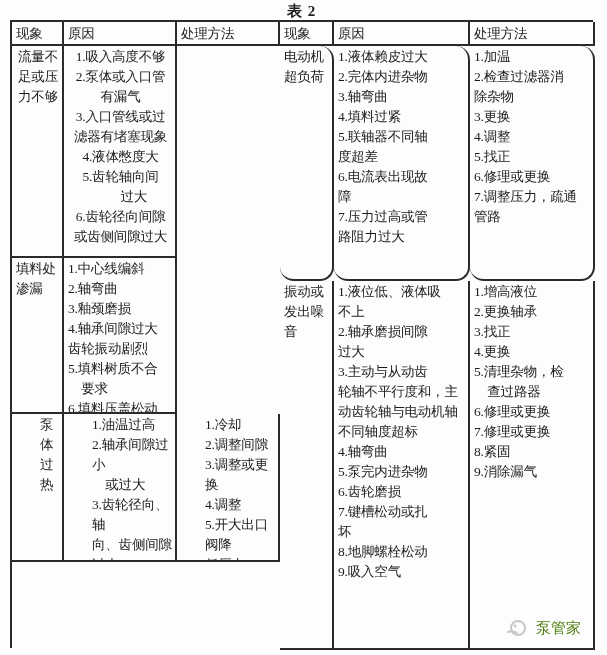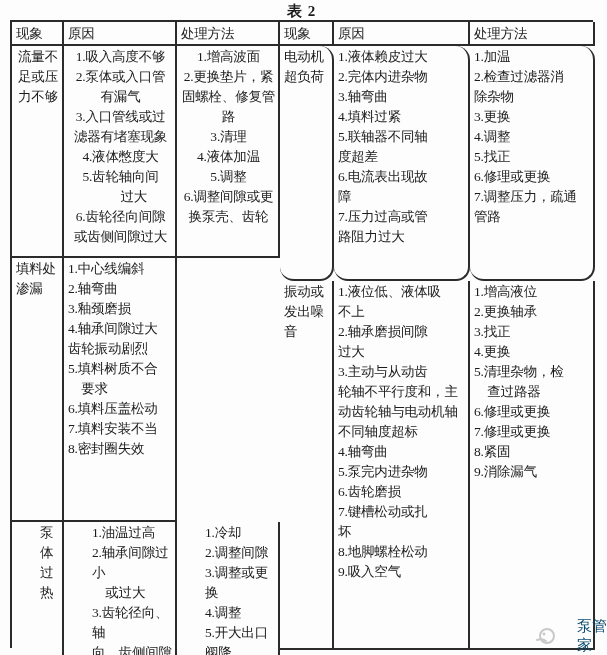--- a/index.html
+++ b/index.html
@@ -47,31 +47,31 @@
   
   .left .c1 { width: 52px; }
   .left .c2 { width: 113px; }
   .left .c3 { width: 103px; }
   
   .right .c1 { width: 54px; }
   .right .c2 { width: 136px; }
   .right .c3 { width: 125px; }
   
   .left .r1 .cell { height: 212px; text-align: center; }
-  .left .r2 .cell { height: 264px; }
-  .left .r3 .cell { height: 180px; padding-left: 28px; }
+  .left .r2 .cell { height: 156px; }
+  .left .r3 .cell { height: 148px; padding-left: 28px; }
   .right .r1 .cell { height: 235px; border-radius: 14px; }
   .right .r2 .cell { height: 369px; }
   .watermark {
     position: absolute;
-    left: 535px; top: 617px;
+    left: 506px; top: 617px;
     display: flex;
     align-items: center;
-    gap: 20px;
-    color: #0c4a6e;
+    gap: 8px;
+    color: #4d7c0f;
     font-size: 15px;
   }
   .wm-icon { width: 22px; height: 22px; }
 </style>
 </head>
 <body>
 
 <div class="page">
 
   <div class="doc-title">表 2</div>
@@ -91,29 +91,20 @@
         <div class="cell c2">1.吸入高度不够
 2.泵体或入口管
 有漏气
 3.入口管线或过
 滤器有堵塞现象
 4.液体憋度大
 5.齿轮轴向间
 　　过大
 6.齿轮径向间隙
 或齿侧间隙过大</div>
-        <div class="cell c3">1.增高波面
-2.更换垫片，紧
-固螺栓、修复管
-路
-3.清理
-4.液体加温
-5.调整
-6.调整间隙或更
-换泵壳、齿轮</div>
       </div>
       <div class="row r2">
         <div class="cell c1">填料处
 渗漏</div>
         <div class="cell c2">1.中心线编斜
 2.轴弯曲
 3.釉颈磨损
 4.轴承间隙过大
 齿轮振动剧烈
 5.填料树质不合

